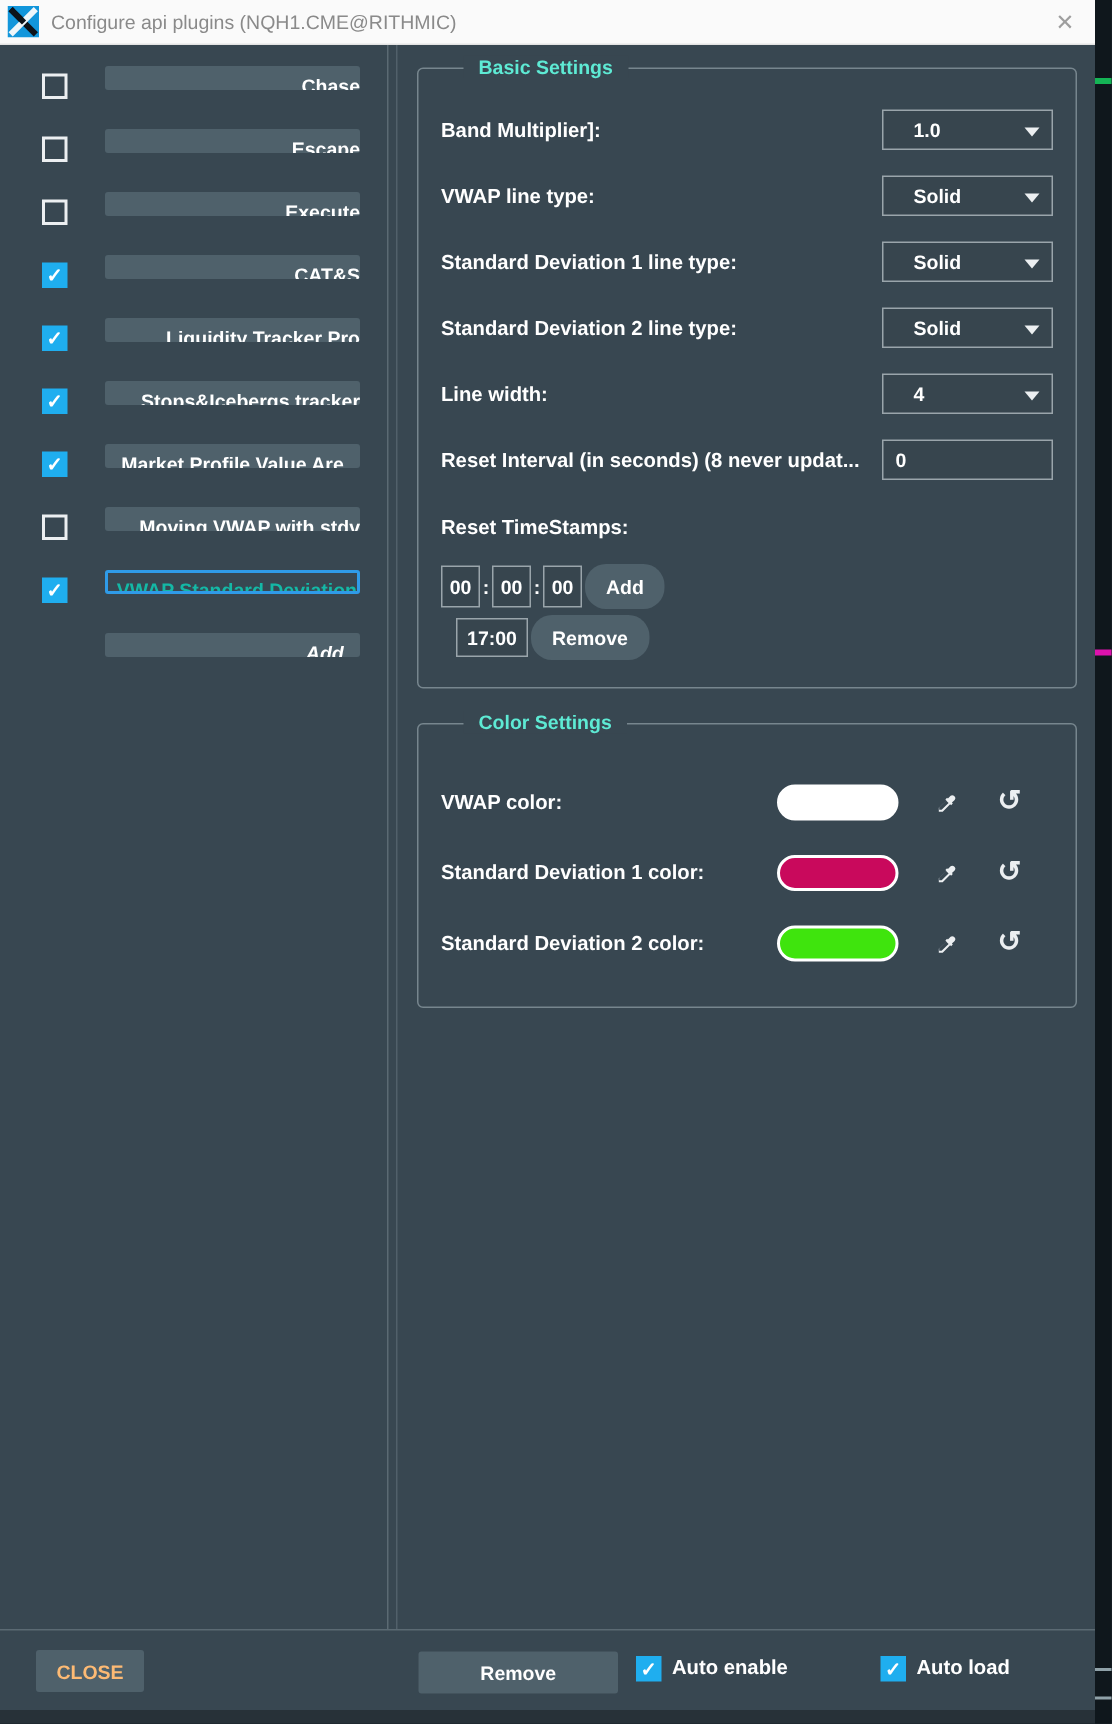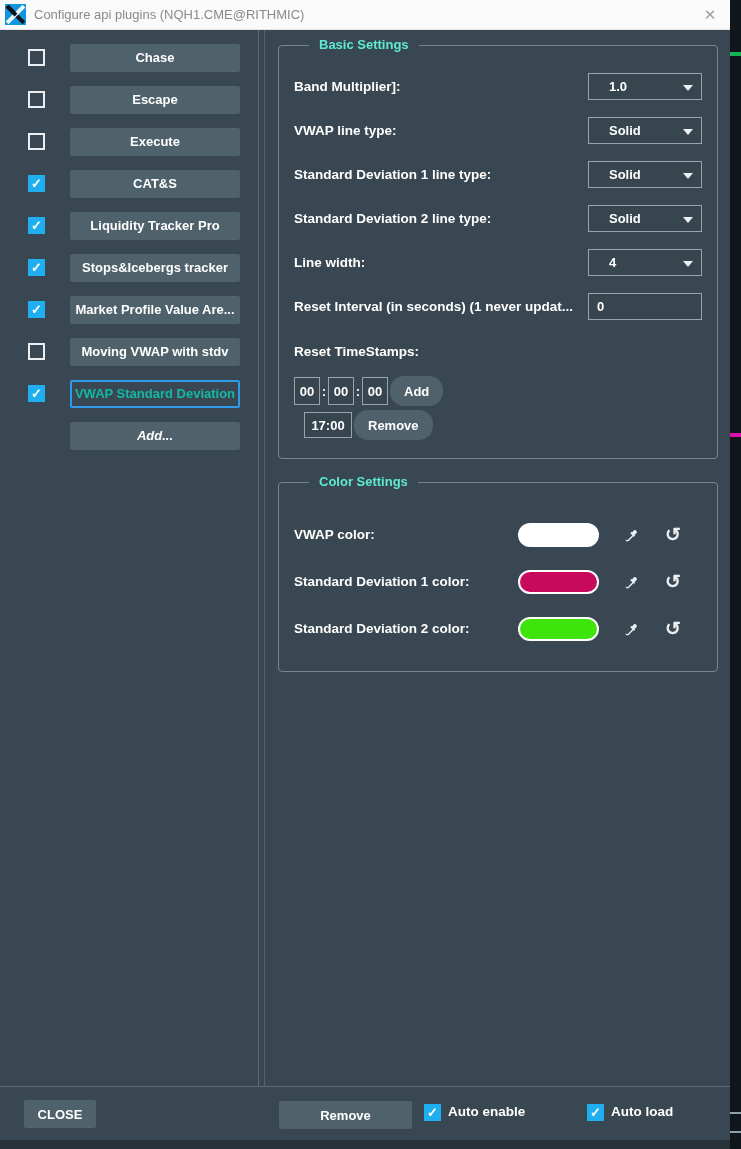--- a/index.html
+++ b/index.html
@@ -27,29 +27,29 @@
   .v-div1 { position:absolute; left:258px; top:0; width:1px; height:1056px; background:#5b6a73; }
   .v-div2 { position:absolute; left:264px; top:0; width:1px; height:1056px; background:#51606a; }
   .h-div  { position:absolute; left:0; top:1056px; width:730px; height:1px; background:#5b6a73; }
 
   
   .side-row { position:absolute; left:0; width:258px; height:28px; }
   .cb { position:absolute; width:17px; height:17px; border:2px solid #eceff1;
         background:transparent; display:flex; align-items:center; justify-content:center;
         cursor:pointer; }
   .cb.checked { border:none; background:#1faeef; color:#fff; font-size:13px; font-weight:700; }
-  .side-btn { position:absolute; left:70px; top:0; width:170px; height:28px;
+  .side-btn { position:absolute; left:70px; top:0; width:170px; height:16px;
               background:#4f616b; border:none; border-radius:2px;
               color:#fff; font-weight:700; font-size:13px; white-space:nowrap;
-              overflow:hidden; text-overflow:ellipsis; text-align:center;
+              overflow:hidden; text-overflow:ellipsis; text-align:right;
               line-height:28px; cursor:pointer; font-family:"Liberation Sans", sans-serif; }
   .side-btn.selected { background:#384751; border:2px solid #2f9be8; color:#14b8a6; line-height:24px; }
 
   .close-btn { position:absolute; left:24px; top:1070px; width:72px; height:28px;
-               background:#4f616b; border:none; border-radius:2px; color:#ffffff;
+               background:#4f616b; border:none; border-radius:2px; color:#fdba74;
                font-weight:700; font-size:13px; cursor:pointer;
                font-family:"Liberation Sans", sans-serif; }
 
   
   .groupbox { position:absolute; left:278px; width:440px;
               border:1px solid #77868e; border-radius:4px; }
   .groupbox .legend { position:absolute; top:-9px; left:30px; padding:0 10px;
                       background:#384751; font-size:13px; font-weight:700; color:#5eead4; }
   #basic-group { top:15px; height:414px; }
   #color-group { top:452px; height:190px; }
@@ -187,21 +187,21 @@
         <div class="row-label" style="top: 165px;">Standard Deviation 2 line type:</div>
         <div class="dropdown" style="top: 159px;">
           <span class="val">Solid</span>
           <span class="arrow"></span>
         </div>
         <div class="row-label" style="top: 209px;">Line width:</div>
         <div class="dropdown" style="top: 203px;">
           <span class="val">4</span>
           <span class="arrow"></span>
         </div>
-        <div class="row-label" style="top: 253px;">Reset Interval (in seconds) (1 never updat...</div>
+        <div class="row-label" style="top: 253px;">Reset Interval (in seconds) (8 never updat...</div>
         <div class="textbox" style="top: 247px; left: 309px; width: 114px; height: 27px;">
           <span>0</span>
         </div>
       </div>
 
     <div class="row-label" style="top:298px;">Reset TimeStamps:</div>
 
     <div class="ts-row1">
       <div class="ts-input">00</div>
       <div class="ts-colon">:</div>

